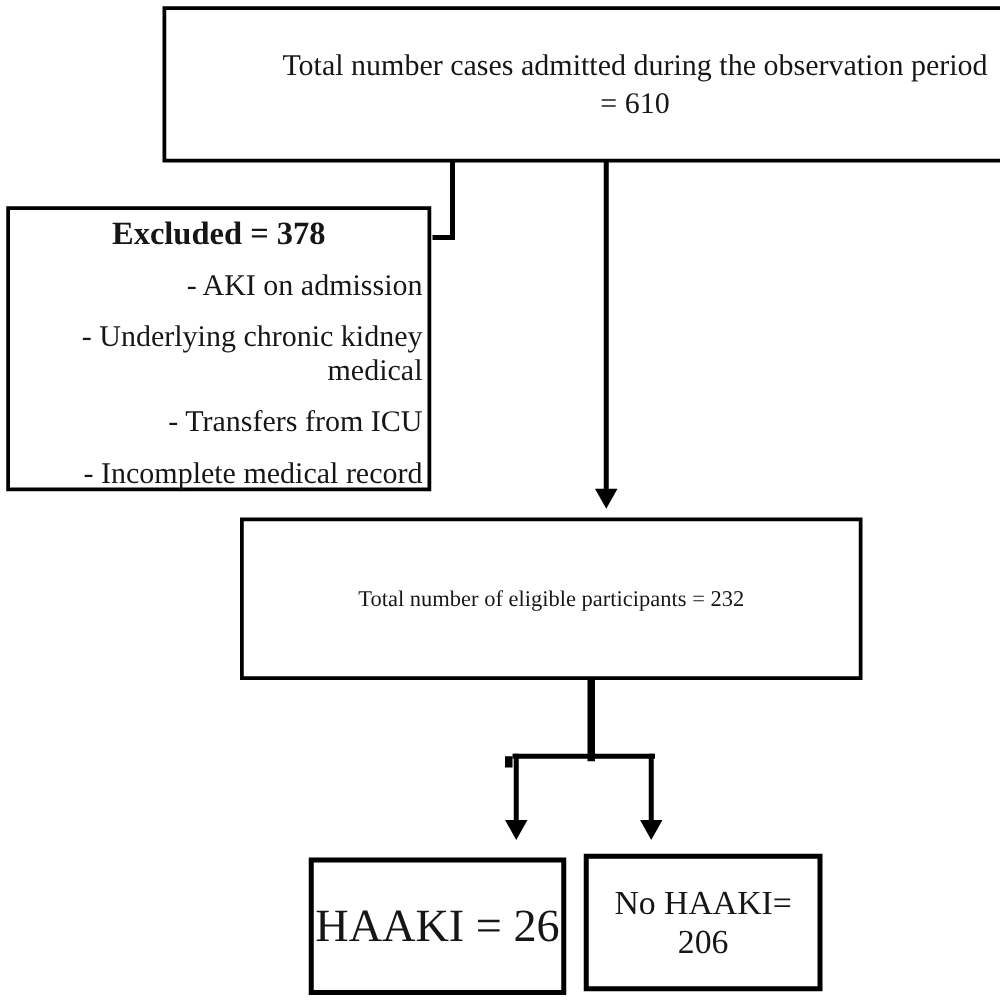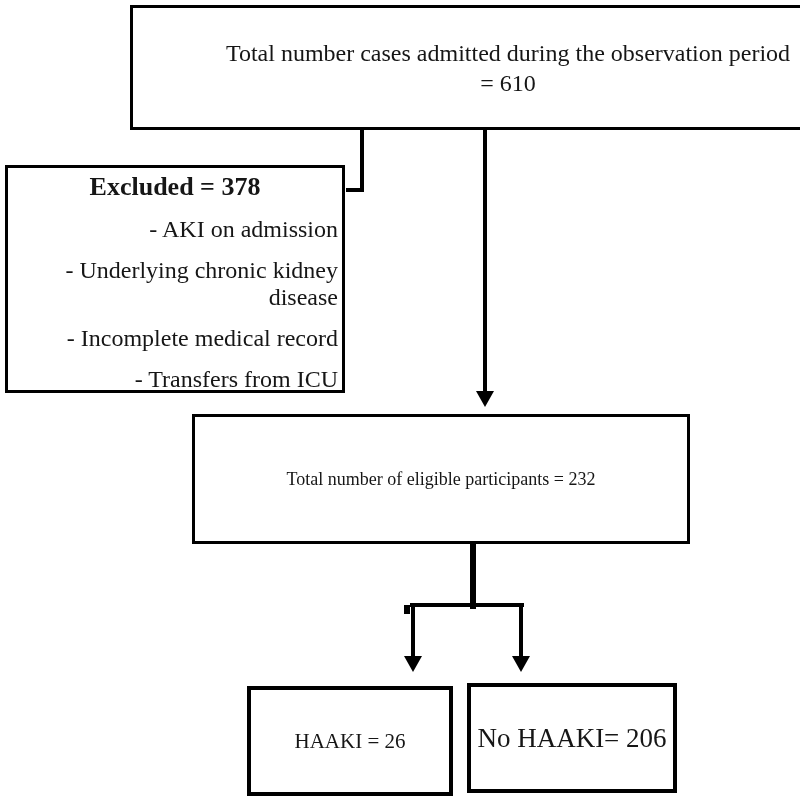--- a/index.html
+++ b/index.html
@@ -31,22 +31,22 @@
     justify-content: center;
     text-align: center;
   }
   .node--thick { border-width: 4px; }
   .pre { white-space: pre-line; }
 
   
   .box-admitted  { left: 130px; top: 5px;   width: 756px; height: 125px; font-size: 24px; line-height: 30px; }
   .box-excluded  { left: 5px;   top: 165px; width: 340px; height: 228px; display: block; text-align: left; }
   .box-eligible  { left: 192px; top: 414px; width: 498px; height: 130px; font-size: 18px; }
-  .box-haaki     { left: 247px; top: 686px; width: 206px; height: 110px; font-size: 21px; }
-  .box-nohaaki   { left: 467px; top: 683px; width: 210px; height: 110px; font-size: 27px; }
+  .box-haaki     { left: 247px; top: 686px; width: 206px; height: 110px; font-size: 37px; }
+  .box-nohaaki   { left: 467px; top: 683px; width: 191px; height: 110px; font-size: 27px; }
 
   .excluded-title {
     padding-top: 4px;
     font-size: 26px;
     line-height: 30px;
     font-weight: bold;
     text-align: center;
   }
   .excluded-item {
     margin-top: 14px;
@@ -97,23 +97,23 @@
 
   <div class="line elbow-v"></div>
   <div class="line elbow-h"></div>
 
   <div class="line shaft-1"></div>
   <div class="arrowhead head-1"></div>
 
   <div class="node box-excluded">
     <div class="excluded-title">Excluded = 378</div>
     <div class="excluded-item">- AKI on admission</div>
-    <div class="excluded-item">- Underlying chronic kidney disease</div>
+    <div class="excluded-item">- Underlying chronic kidney medical</div>
+    <div class="excluded-item">- Transfers from ICU</div>
     <div class="excluded-item">- Incomplete medical record</div>
-    <div class="excluded-item">- Transfers from ICU</div>
   </div>
 
   <div class="node box-eligible">
     <div>Total number of eligible participants = 232</div>
   </div>
 
   <div class="line stem"></div>
   <div class="line branchbar"></div>
   <div class="line nub"></div>
   <div class="line shaft-l"></div>

